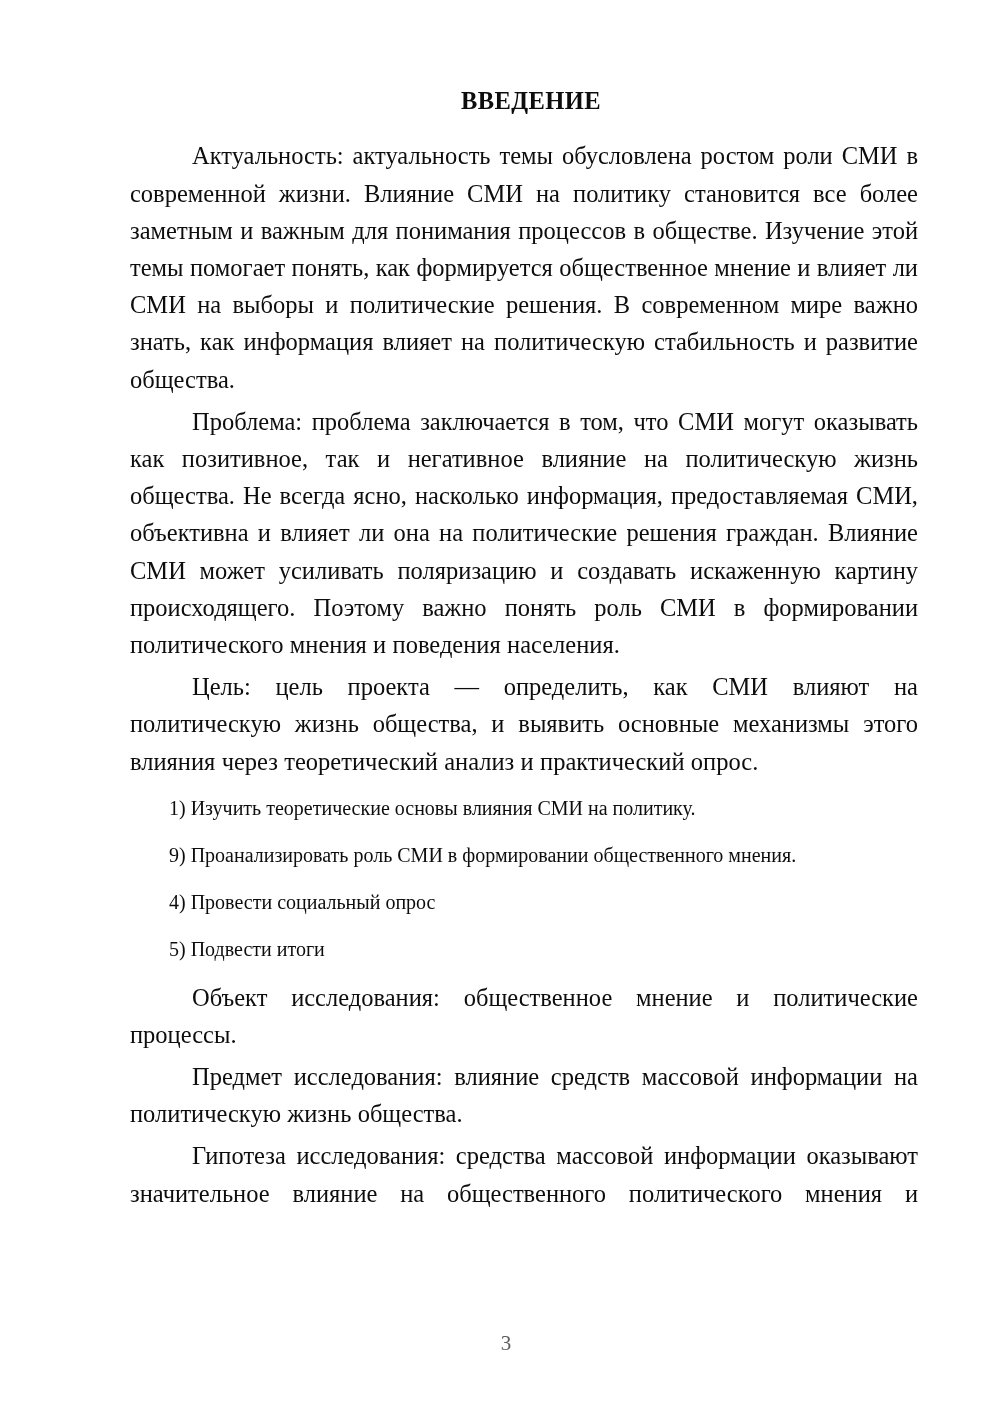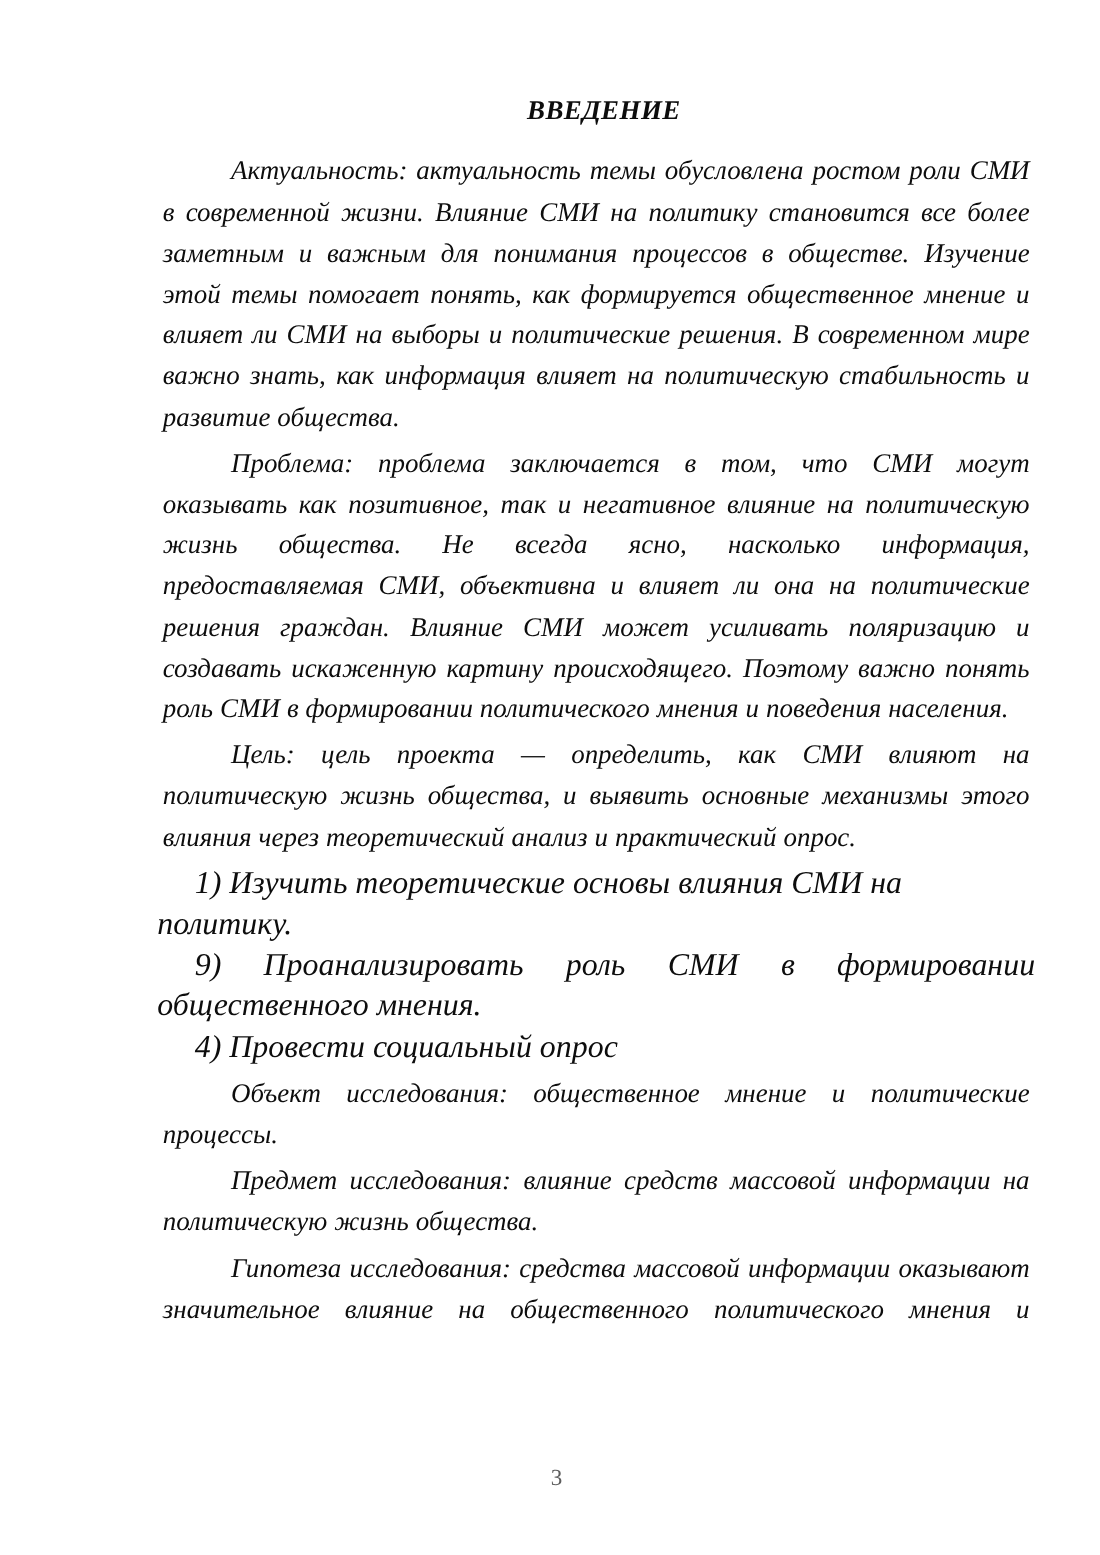--- a/index.html
+++ b/index.html
@@ -15,24 +15,23 @@
     margin: 0 auto;
     background: #ffffff;
     box-sizing: border-box;
     overflow: hidden;
     font-family: "Liberation Serif", "DejaVu Serif", serif;
     color: #0d0d0d;
   }
 
   .content {
     position: absolute;
-    left: 143px;
+    left: 125px;
     top: 86px;
     width: 798px;
-    font-style: italic;
   }
 
   .doc-title {
     font-size: 24.5px;
     font-weight: bold;
     text-align: center;
     letter-spacing: 0.4px;
     margin: 0 0 22px 0;
     padding-left: 14px;
     line-height: 1.2;
@@ -66,26 +65,26 @@
     line-height: 37.2px;
     text-align: left;
   }
 
   .task-list {
     list-style: none;
     margin: 0;
     padding: 0;
   }
   .task-item {
-    font-size: 29px;
+    font-size: 20px;
     line-height: 37.2px;
     text-align: justify;
     text-justify: inter-word;
     text-indent: 34px;
-    margin: 0;
+    margin: 10px;
   }
   .task-item.short {
     text-align: left;
   }
 
   .page-number {
     position: absolute;
     left: 0;
     right: 0;
     top: 1331px;
@@ -109,20 +108,21 @@
 
     <p class="para">Проблема: проблема заключается в том, что СМИ могут оказывать как позитивное, так и негативное влияние на политическую жизнь общества. Не всегда ясно, насколько информация, предоставляемая СМИ, объективна и влияет ли она на политические решения граждан. Влияние СМИ может усиливать поляризацию и создавать искаженную картину происходящего. Поэтому важно понять роль СМИ в формировании политического мнения и поведения населения.</p>
 
     <p class="para">Цель: цель проекта — определить, как СМИ влияют на политическую жизнь общества, и выявить основные механизмы этого влияния через теоретический анализ и практический опрос.</p>
 
 
     <ol class="task-list">
       <li class="task-item short">1) Изучить теоретические основы влияния СМИ на политику.</li>
       <li class="task-item">9) Проанализировать роль СМИ в формировании общественного мнения.</li>
       <li class="task-item short">4) Провести социальный опрос</li>
+      <li class="task-item short">5) Подвести итоги</li>
     </ol>
 
     <p class="para">Объект исследования: общественное мнение и политические процессы.</p>
 
     <p class="para">Предмет исследования: влияние средств массовой информации на политическую жизнь общества.</p>
 
     <p class="para truncated">Гипотеза исследования: средства массовой информации оказывают значительное влияние на общественного политического мнения и</p>
 
   </div>
 

